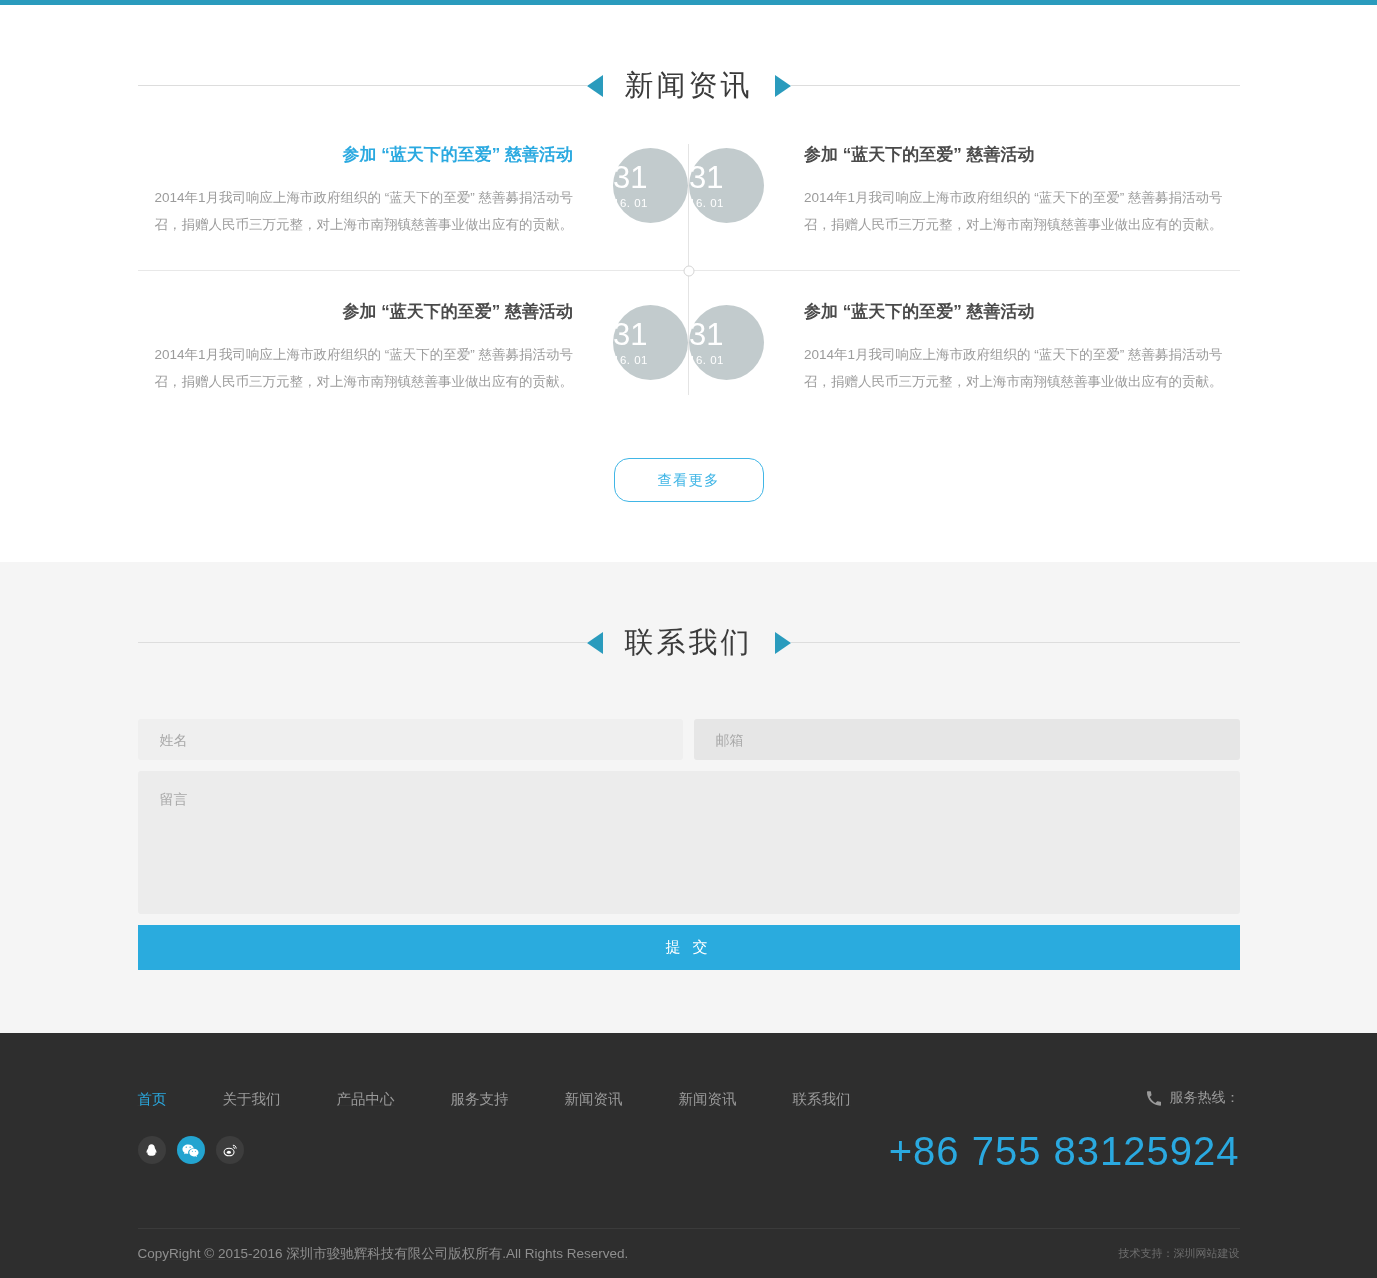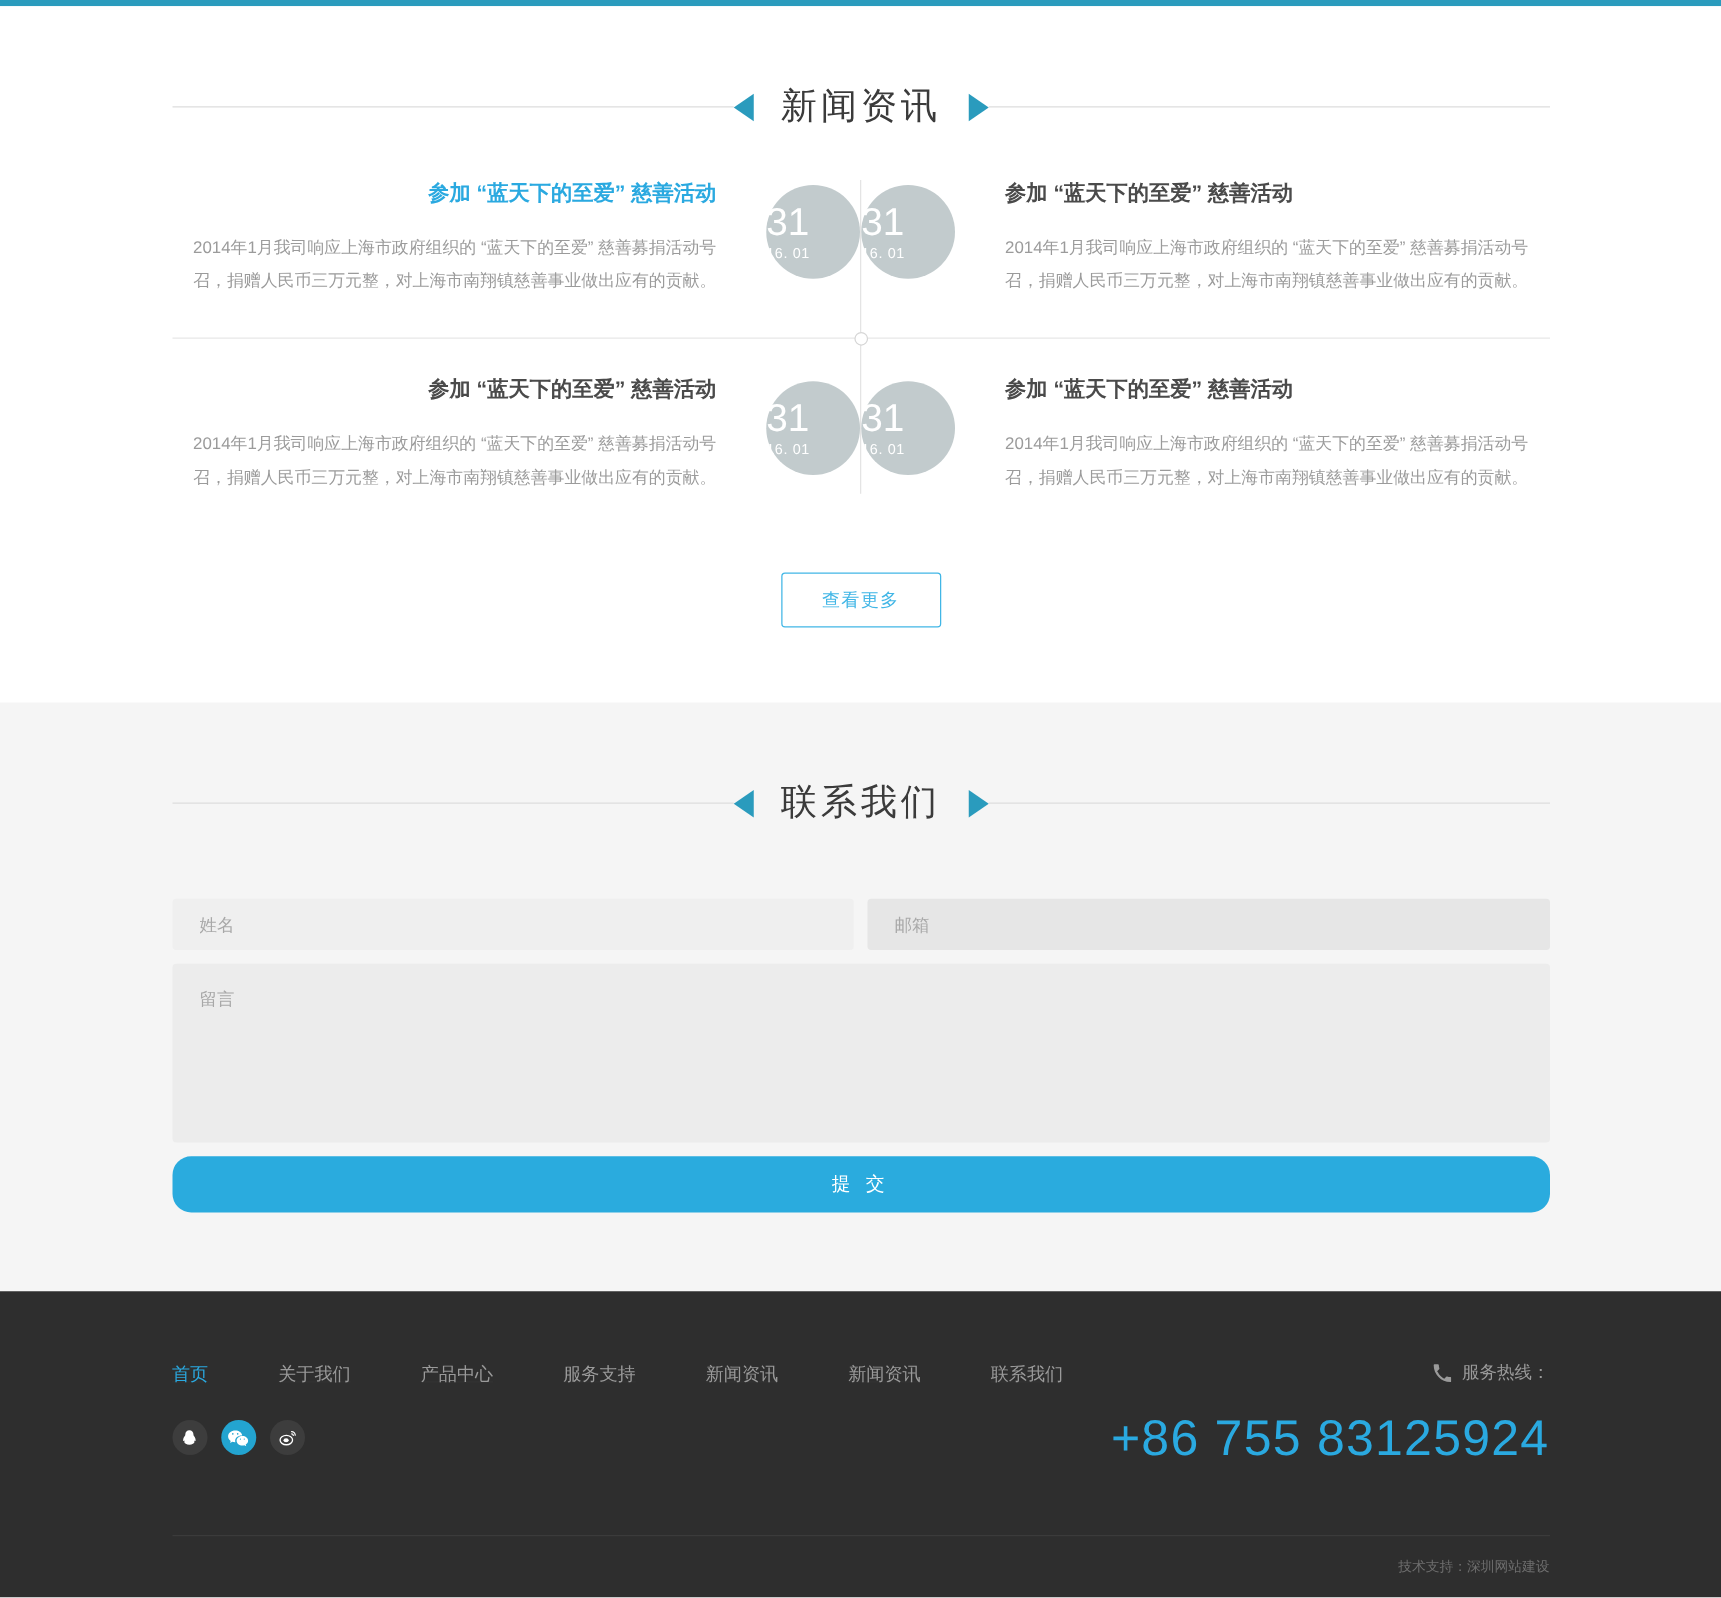--- a/index.html
+++ b/index.html
@@ -171,24 +171,24 @@
     letter-spacing: 0.5px;
   }
 
   
   .more-wrap {
     display: flex;
     justify-content: center;
     margin-top: 63px;
   }
   .more-btn {
-    width: 128px;
+    width: 150px;
     height: 44px;
     border: 1px solid #41b6e6;
-    border-radius: 3px;
+    border-radius: 15px;
     background: transparent;
     color: #41b6e6;
     font-size: 14.5px;
     letter-spacing: 1px;
     font-family: inherit;
     cursor: pointer;
     display: flex;
     align-items: center;
     justify-content: center;
   }
@@ -230,21 +230,21 @@
     resize: none;
     line-height: 1.6;
     background: #ececec;
   }
   .submit-btn {
     display: block;
     width: 100%;
     height: 45px;
     margin-top: 11px;
     border: 0;
-    border-radius: 15px;
+    border-radius: 0;
     background: #2aabde;
     color: #ffffff;
     font-size: 15px;
     letter-spacing: 4px;
     font-family: inherit;
     cursor: pointer;
   }
 
   
   .footer {
@@ -470,15 +470,16 @@
           <path fill="#9a9a9a" d="M6.6 10.8c1.7 3.4 4.5 6.1 7.9 7.9l2.6-2.6c.3-.3.8-.4 1.2-.3 1.3.4 2.7.7 4.1.7.7 0 1.2.5 1.2 1.2v4.1c0 .7-.5 1.2-1.2 1.2C10.6 23 1 13.4 1 1.2 1 .5 1.5 0 2.2 0h4.2c.7 0 1.2.5 1.2 1.2 0 1.4.2 2.8.7 4.1.1.4 0 .9-.3 1.2l-2.6 2.6z" transform="translate(0.5,0.5)"></path>
         </svg>
       </span>
       <span>服务热线：</span>
     </div>
 
     <div class="phone-number">+86  755  83125924</div>
   </div>
 
   <div class="wrap copy-bar">
+    <span class="copy-text">CopyRight ©  2015-2016 深圳市骏驰辉科技有限公司版权所有.All Rights Reserved.</span>
     <span class="tech-text">技术支持：深圳网站建设</span>
   </div>
 </footer>
 
 </body></html>

